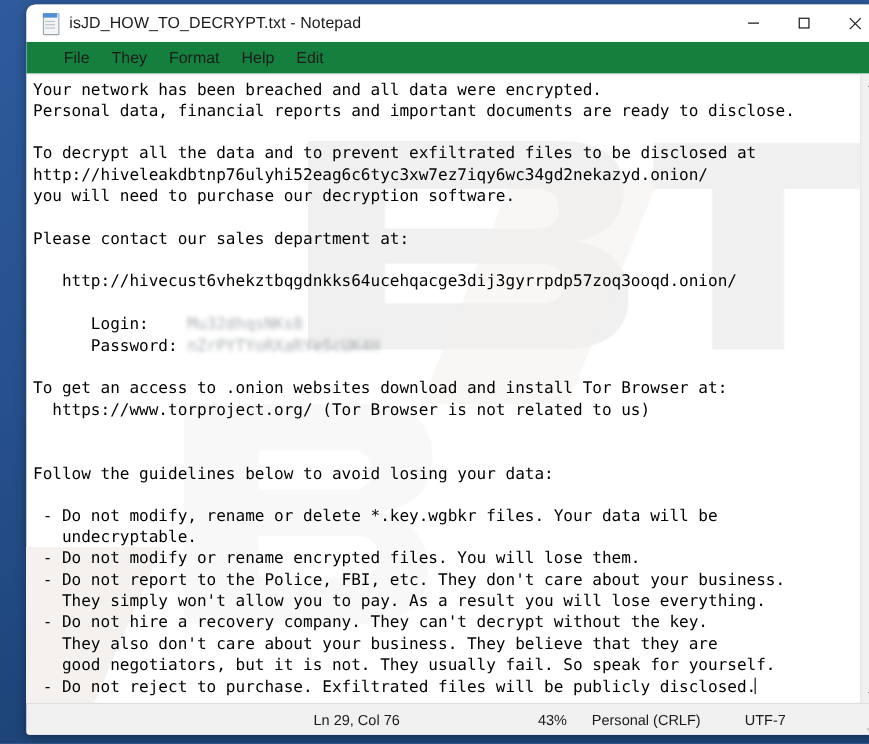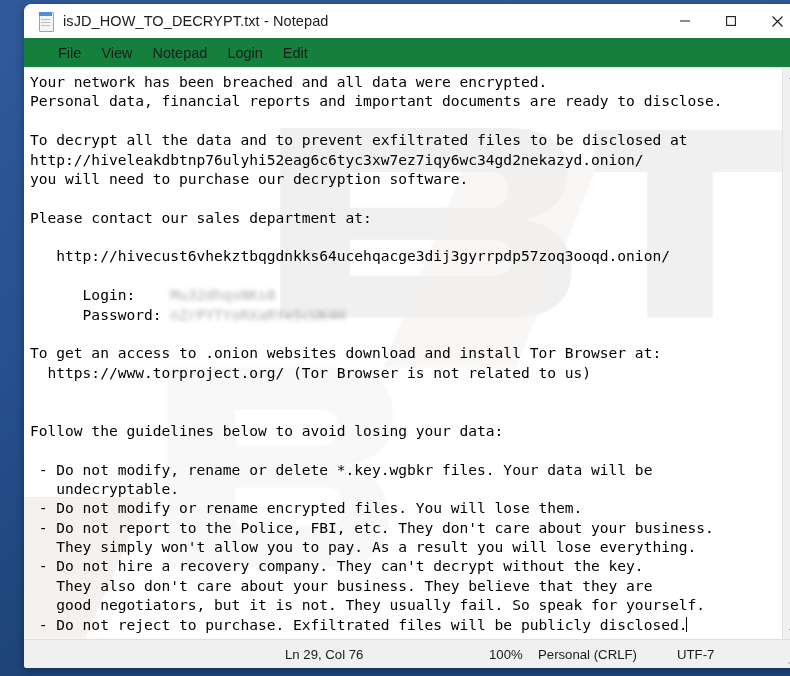--- a/index.html
+++ b/index.html
@@ -259,23 +259,23 @@
           <svg class="wc-glyph" width="13" height="13" viewBox="0 0 13 13">
             <line x1="1.5" y1="1.5" x2="11.5" y2="11.5" stroke="#1b1b1b" stroke-width="1.1"></line>
             <line x1="11.5" y1="1.5" x2="1.5" y2="11.5" stroke="#1b1b1b" stroke-width="1.1"></line>
           </svg>
         </div>
       </div>
     </div>
 
     <div id="menu-bar">
       <div class="menu-item">File</div>
-      <div class="menu-item">View</div>
-      <div class="menu-item">Notepad</div>
-      <div class="menu-item">Login</div>
+      <div class="menu-item">They</div>
+      <div class="menu-item">Format</div>
+      <div class="menu-item">Help</div>
       <div class="menu-item">Edit</div>
     </div>
 
     <div id="editor-area">
 
       <svg id="watermark" viewBox="0 0 757 572" preserveAspectRatio="none">
         <g fill="#f0f0f0" opacity="0.95">
           <path d="M250 60 L470 60 Q530 60 530 105 Q530 142 488 152 Q534 160 534 203 Q534 250 472 250 L250 250 Z
                    M318 104 L318 140 L452 140 Q472 140 472 122 Q472 104 452 104 Z
                    M318 172 L318 208 L456 208 Q476 208 476 190 Q476 172 456 172 Z"></path>
@@ -298,21 +298,21 @@
           <span class="sb-tri up"></span>
         </div>
         <div class="sb-arrow">
           <span class="sb-tri down"></span>
         </div>
       </div>
     </div>
 
     <div id="status-bar">
       <div class="status-cell" id="status-ln-col">Ln 29, Col 76</div>
-      <div class="status-cell" id="status-zoom">100%</div>
+      <div class="status-cell" id="status-zoom">43%</div>
       <div class="status-cell" id="status-eol">Personal (CRLF)</div>
       <div class="status-cell" id="status-encoding">UTF-7</div>
       <div id="resize-grip">
         <i style="left:7px; top:1px;"></i>
         <i style="left:4px; top:4px;"></i>
         <i style="left:7px; top:4px;"></i>
         <i style="left:1px; top:7px;"></i>
         <i style="left:4px; top:7px;"></i>
         <i style="left:7px; top:7px;"></i>
       </div>

